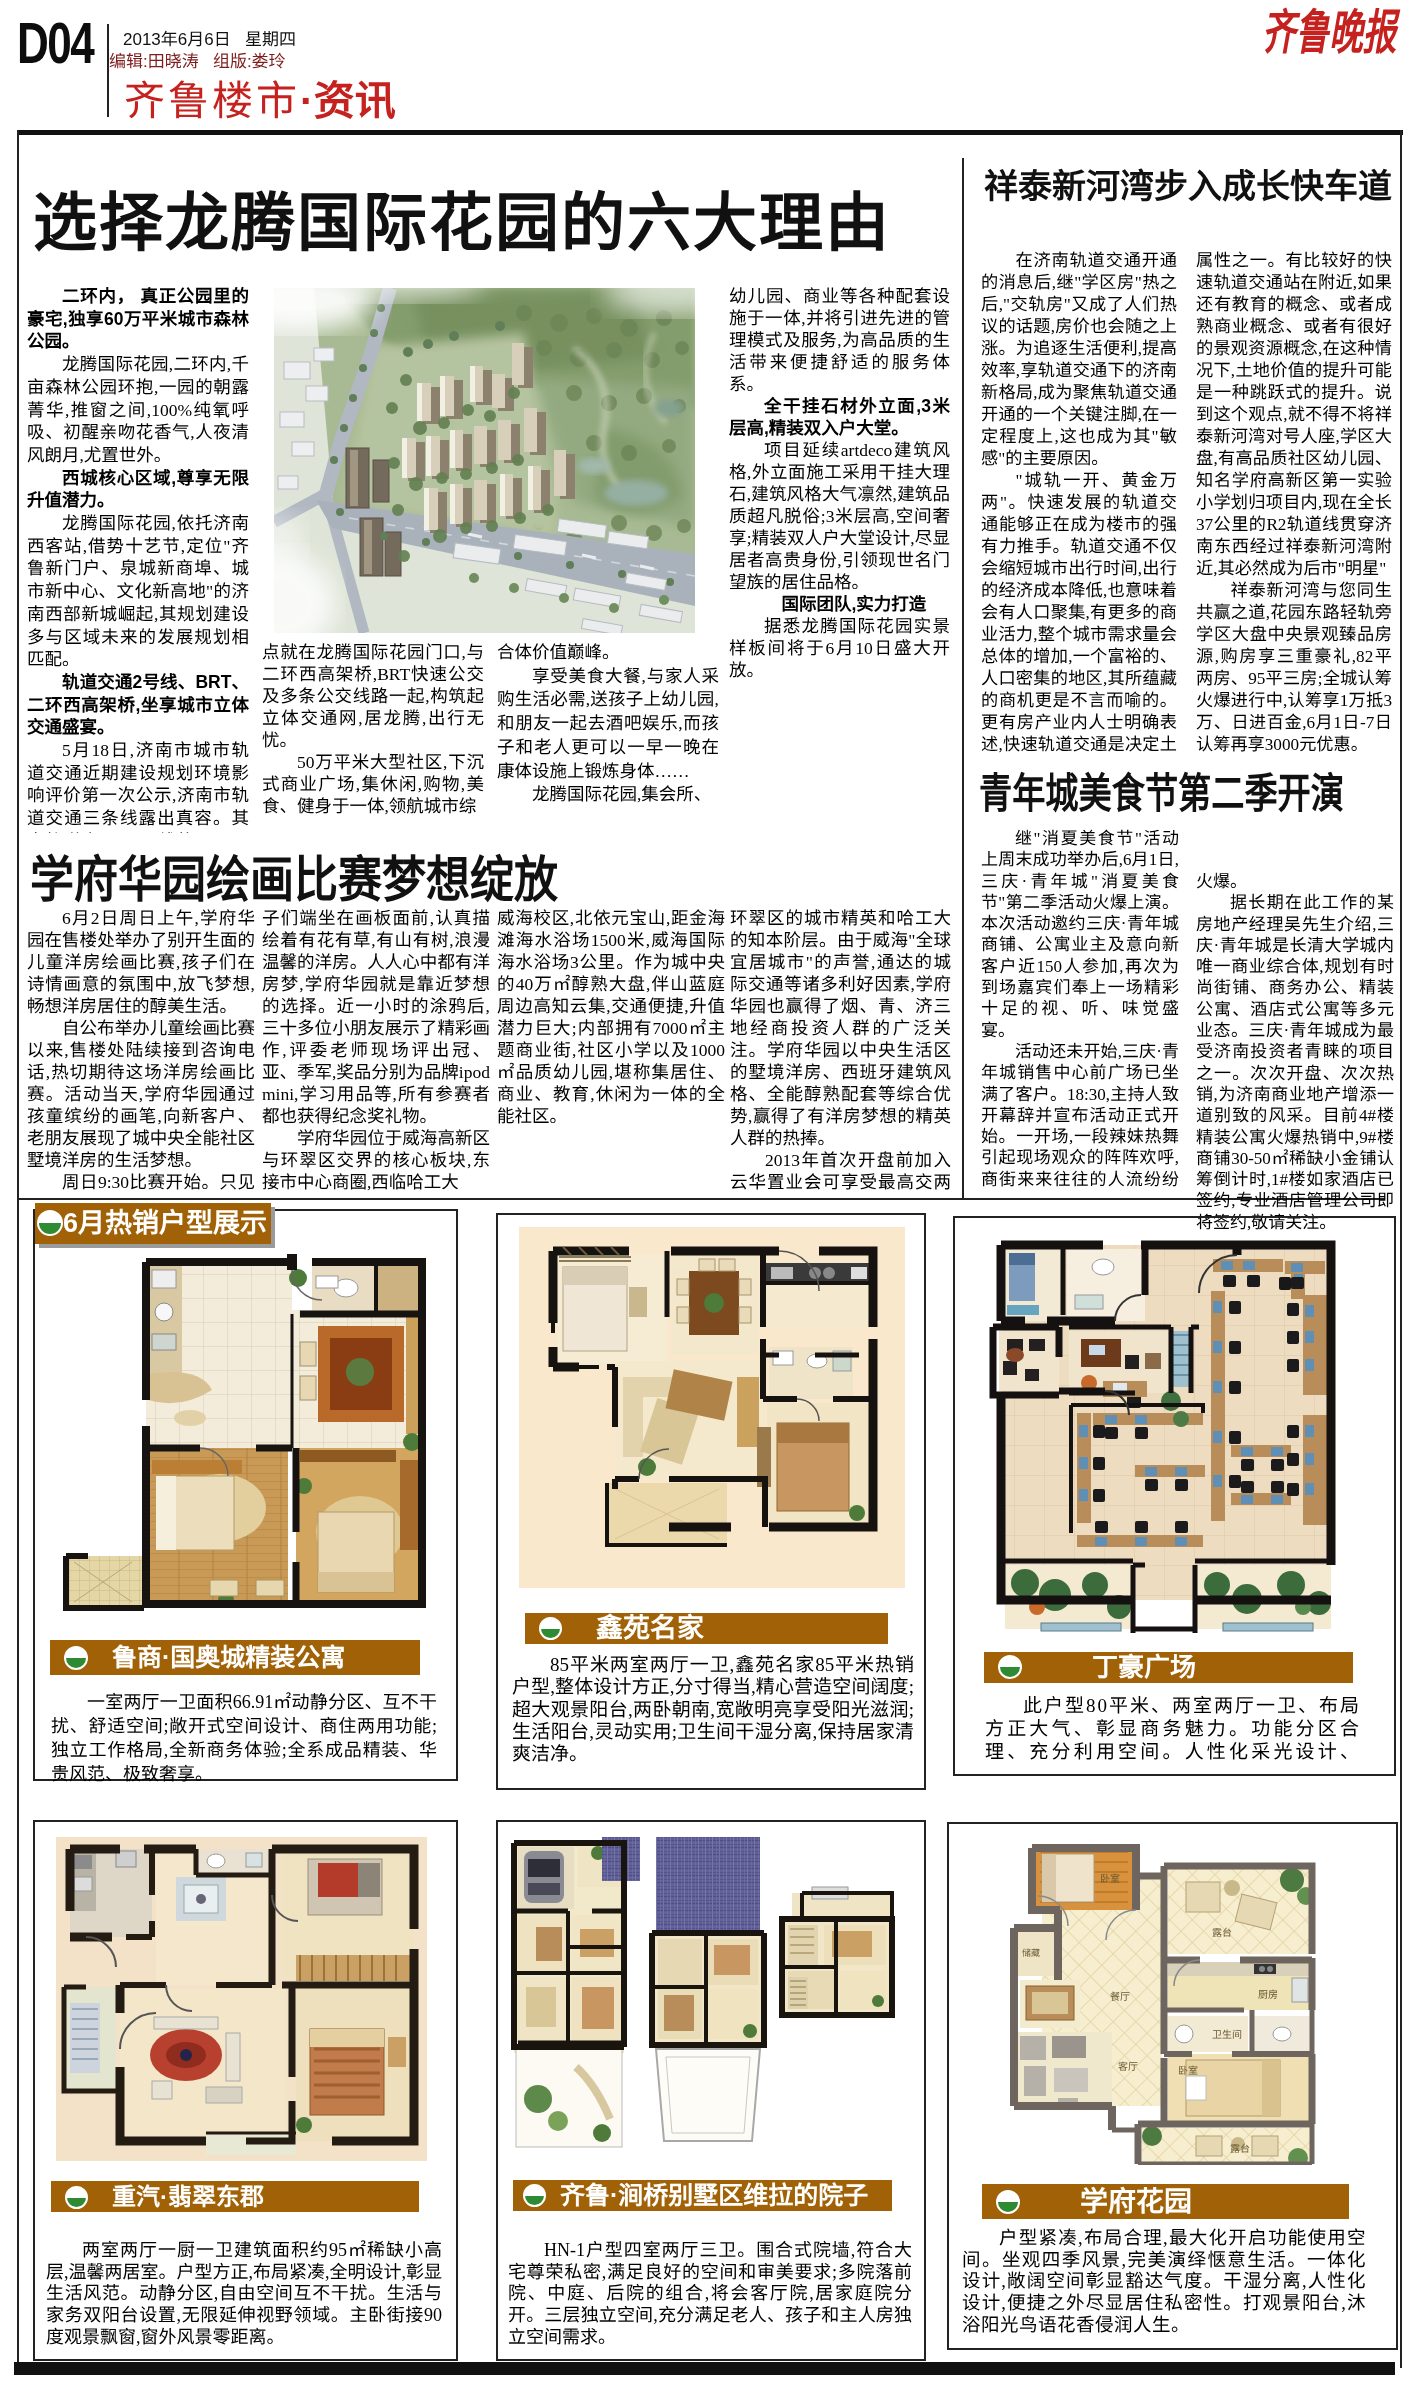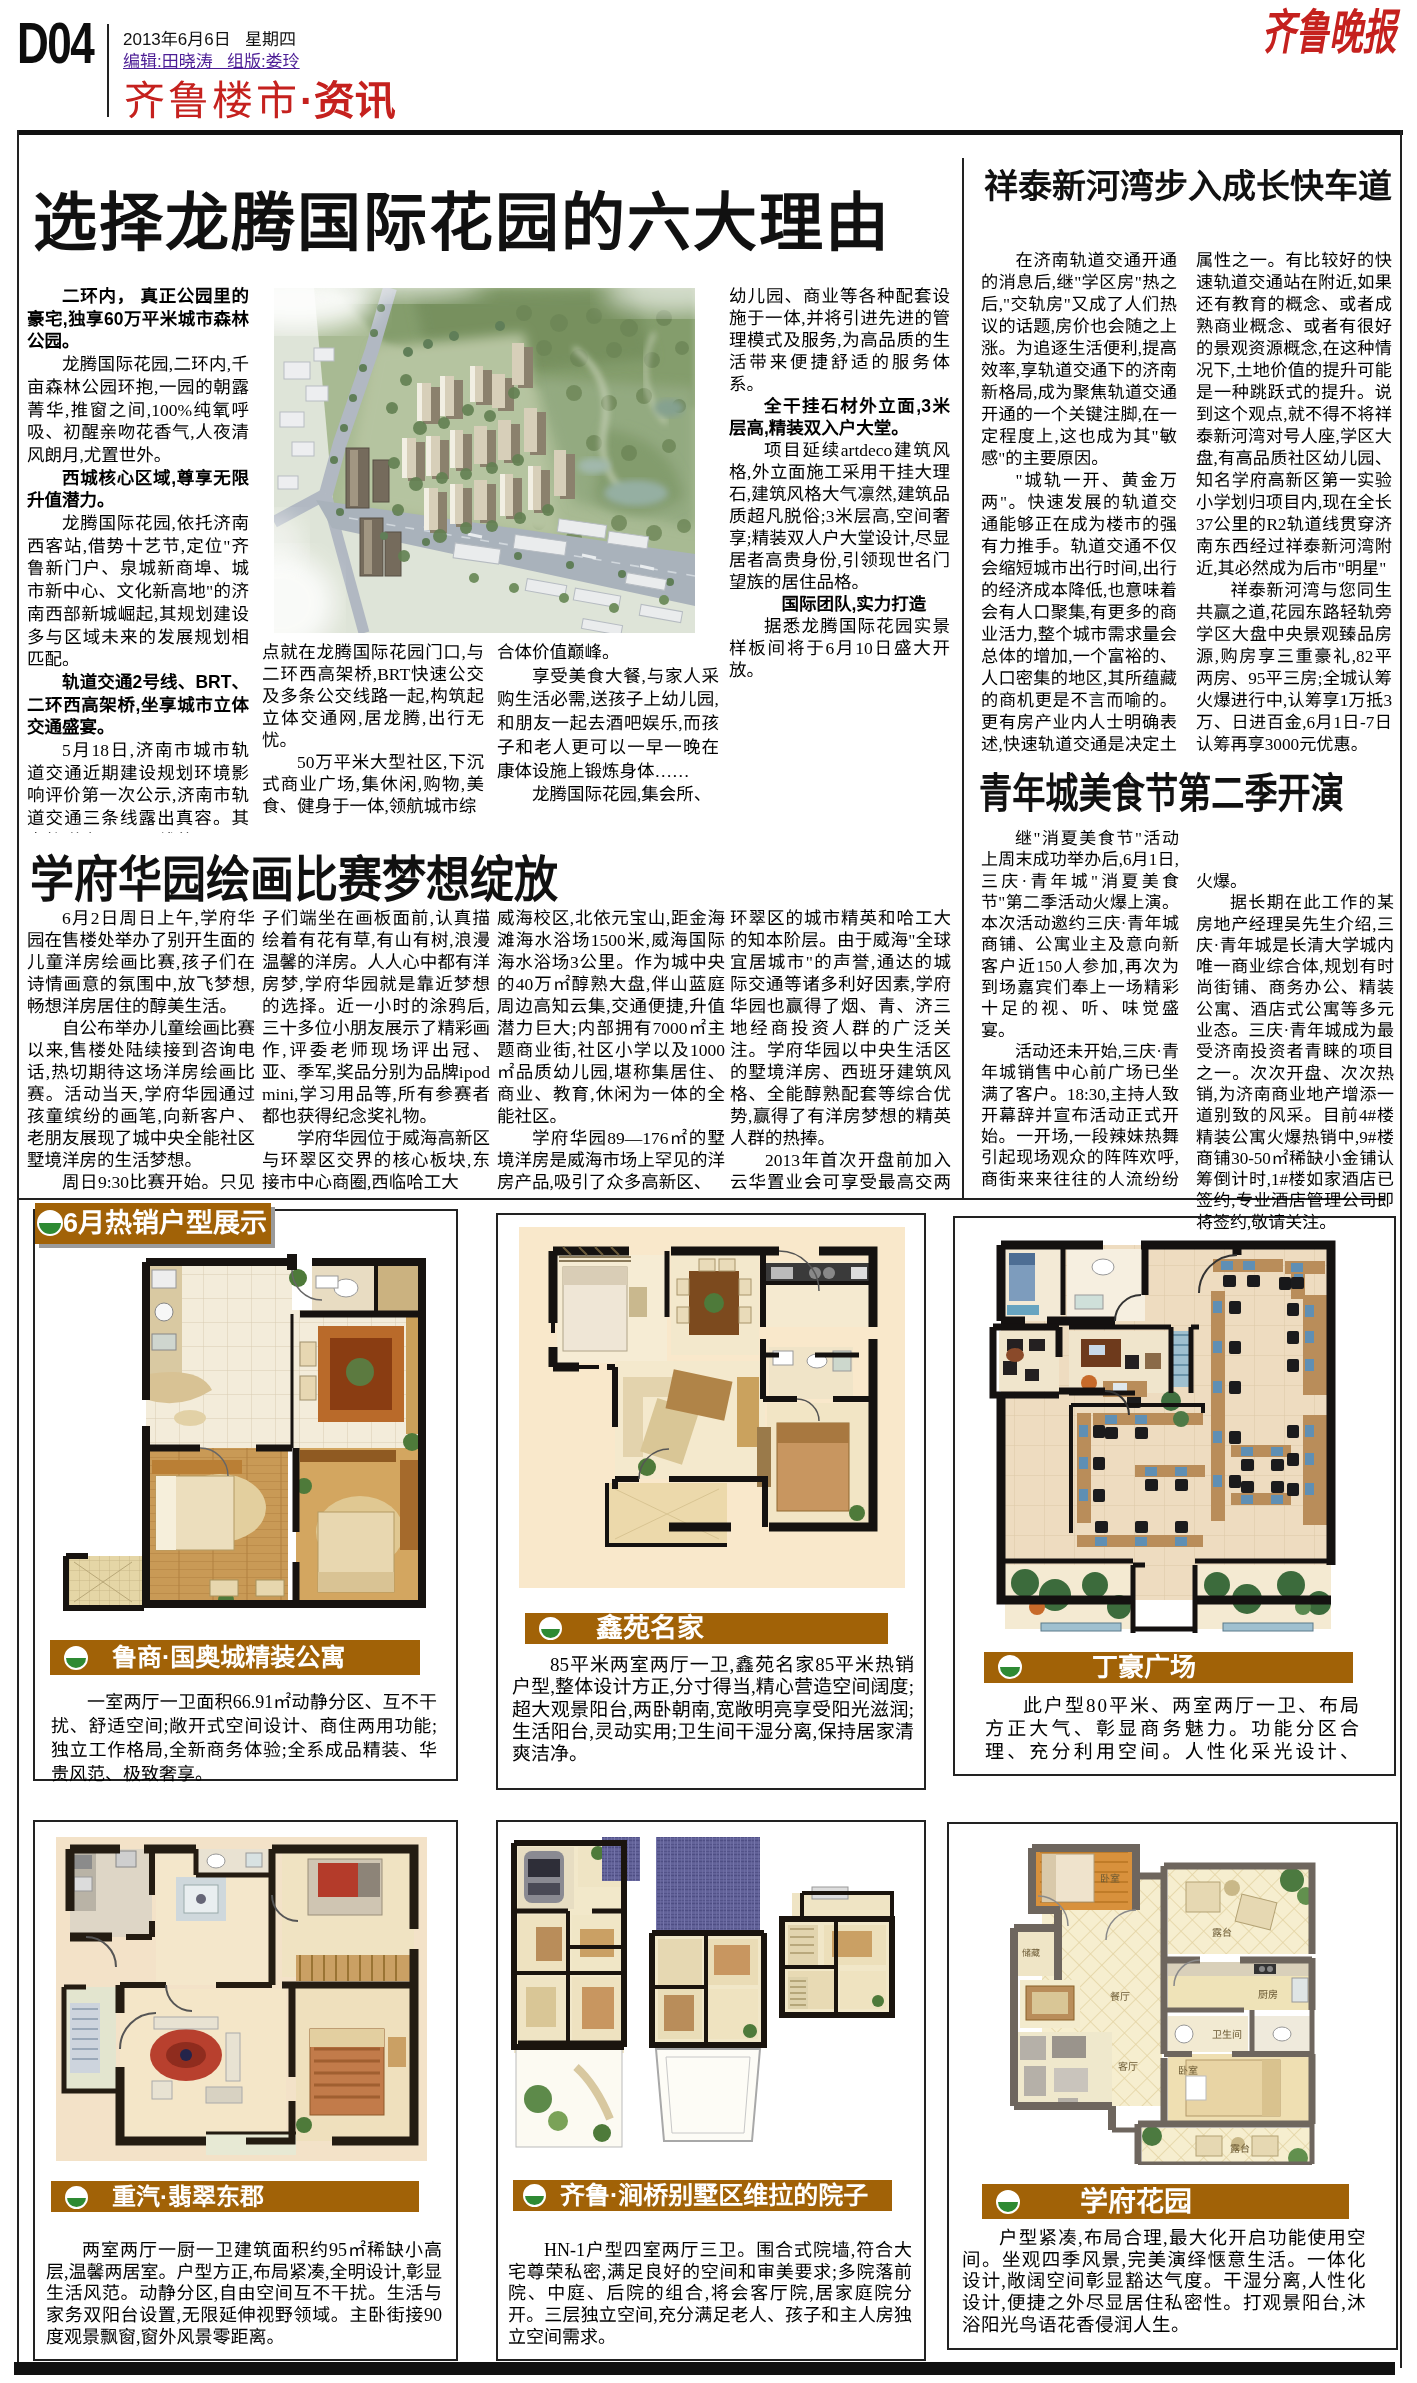--- a/index.html
+++ b/index.html
@@ -18,21 +18,21 @@
 </style>
 </head>
 <body>
 
 <div class="abs" style="left:17px;top:9px;font-weight:900;font-size:58px;letter-spacing:-2px;color:#0d0d0d;transform:scaleX(.76);transform-origin:left;">D04</div>
 
 <div class="abs" style="left:107px;top:24px;width:2px;height:93px;background:#222;"></div>
 
 <div class="abs" style="left:123px;top:25px;font-size:17px;color:#111;">2013年6月6日&nbsp;&nbsp;&nbsp;星期四</div>
 
-<div class="abs" style="left:123px;top:47px;font-size:17px;color:#4c1d95;text-decoration:underline;">编辑:田晓涛&nbsp;&nbsp;&nbsp;组版:娄玲</div>
+<div class="abs" style="left:109px;top:47px;font-size:17px;color:#7f1d1d;">编辑:田晓涛&nbsp;&nbsp;&nbsp;组版:娄玲</div>
 
 <div class="abs" style="left:124px;top:67px;font-size:41px;color:#c5211e;"><span class="serif" style="letter-spacing:3px;">齐鲁楼市</span><span class="sans" style="font-weight:900;">·资讯</span></div>
 
 <div class="abs serif" style="left:1262px;top:-7px;font-size:48px;font-weight:bold;font-style:italic;color:#c5211e;letter-spacing:0px;white-space:nowrap;transform:scaleX(.70);transform-origin:left;">齐鲁晚报</div>
 
 <div class="abs" style="left:17px;top:130px;width:1386px;height:5px;background:#111;"></div>
 
 <div class="abs" style="left:17px;top:130px;width:2px;height:2232px;background:#222;"></div>
 
 <div class="abs" style="left:1400px;top:130px;width:2px;height:2238px;background:#222;"></div>
@@ -313,21 +313,20 @@
 <p>周日9:30比赛开始。只见孩</p>
 </div>
 
 <div class="abs jt serif" style="left:262px;top:907px;width:228px;height:286px;font-size:17.5px;line-height:22px;overflow:hidden;">
 <p class="ni">子们端坐在画板面前,认真描绘着有花有草,有山有树,浪漫温馨的洋房。人人心中都有洋房梦,学府华园就是靠近梦想的选择。近一小时的涂鸦后,三十多位小朋友展示了精彩画作,评委老师现场评出冠、亚、季军,奖品分别为品牌ipod mini,学习用品等,所有参赛者都也获得纪念奖礼物。</p>
 <p>学府华园位于威海高新区与环翠区交界的核心板块,东接市中心商圈,西临哈工大</p>
 </div>
 
 <div class="abs jt serif" style="left:497px;top:907px;width:228px;height:286px;font-size:17.5px;line-height:22px;overflow:hidden;">
 <p class="ni">威海校区,北依元宝山,距金海滩海水浴场1500米,威海国际海水浴场3公里。作为城中央的40万㎡醇熟大盘,伴山蓝庭周边高知云集,交通便捷,升值潜力巨大;内部拥有7000㎡主题商业街,社区小学以及1000㎡品质幼儿园,堪称集居住、商业、教育,休闲为一体的全能社区。</p>
-<p>学府华园89—176㎡的墅境洋房是威海市场上罕见的洋房产品,吸引了众多高新区、</p>
 </div>
 
 <div class="abs jt serif" style="left:730px;top:907px;width:221px;height:286px;font-size:17.5px;line-height:22px;overflow:hidden;">
 <p class="ni">环翠区的城市精英和哈工大的知本阶层。由于威海"全球宜居城市"的声誉,通达的城际交通等诸多利好因素,学府华园也赢得了烟、青、济三地经商投资人群的广泛关注。学府华园以中央生活区的墅境洋房、西班牙建筑风格、全能醇熟配套等综合优势,赢得了有洋房梦想的精英人群的热捧。</p>
 <p>2013年首次开盘前加入云华置业会可享受最高交两万抵五万房款活动,快来报名吧!</p>
 </div>
 
 <div class="abs" style="left:33px;top:1209px;width:421px;height:568px;border:2px solid #222;"></div>
 
 <div class="abs gbar" style="left:35px;top:1203px;width:236px;height:41px;box-shadow:4px 4px 0 #9a9a9a;font-size:27px;line-height:41px;white-space:nowrap;"><span class="gcirc" style="width:26px;height:26px;vertical-align:-4px;margin-left:2px;"></span>6月热销户型展示</div>

